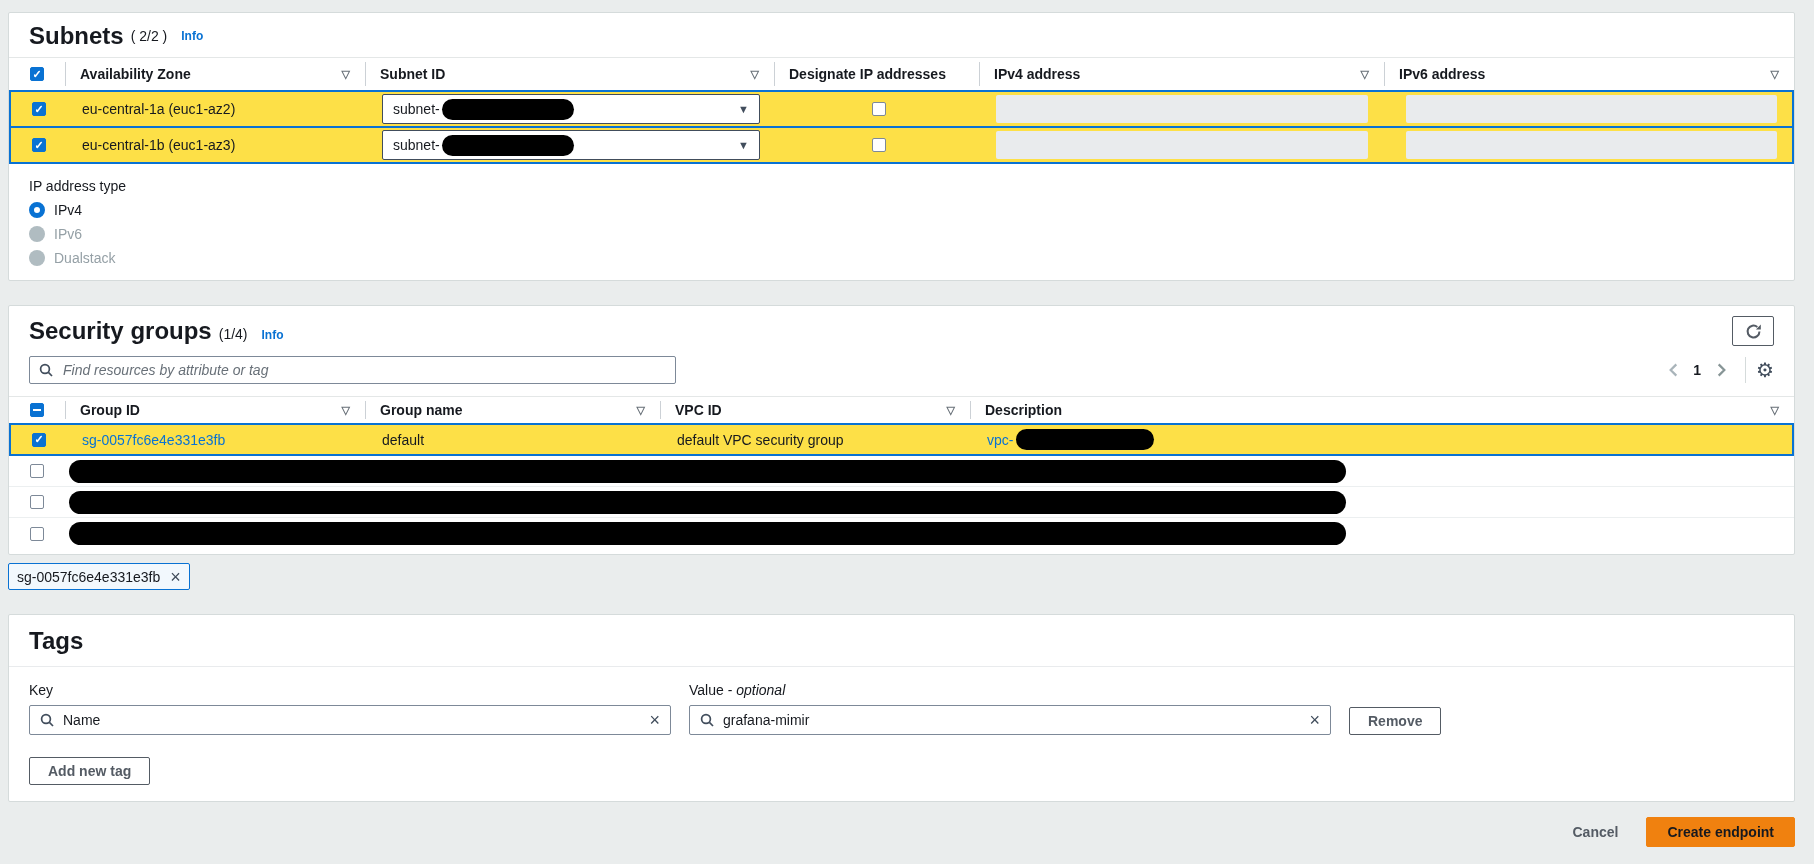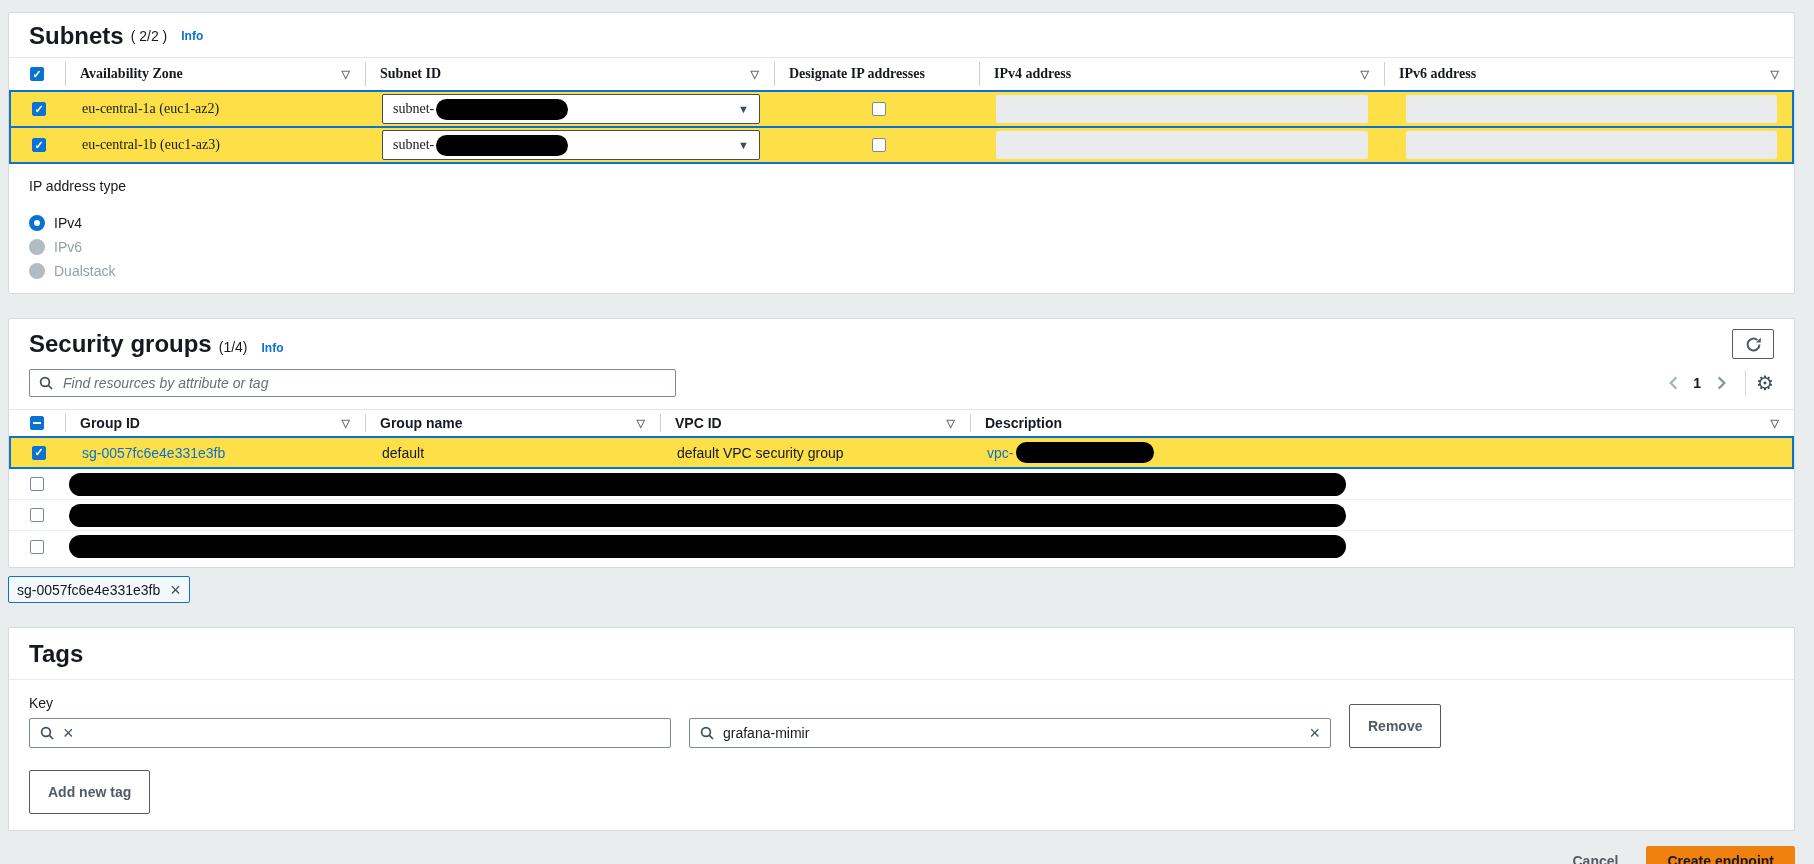--- a/index.html
+++ b/index.html
@@ -16,21 +16,21 @@
   .panel { background: #fff; border: 1px solid #d5dbdb; border-radius: 2px; }
   .panel + .panel, .mt { margin-top: 24px; }
 
   .panel-head { display: flex; align-items: center; padding: 10px 20px 8px; }
   .panel-head .left { display: flex; align-items: baseline; flex: 1; }
   .title { font-size: 24px; font-weight: 700; line-height: 26px; }
   .count { font-size: 14px; font-weight: 400; margin-left: 7px; }
   .info { color: #0972d3; font-size: 12px; font-weight: 700; margin-left: 14px; cursor: pointer; }
 
   
-  .sub-row { display: grid; grid-template-columns: 56px 300px 409px 205px 405px minmax(0,1fr); align-items: center; font-family: Liberation Serif, serif; }
+  .sub-row { display: grid; grid-template-columns: 56px 300px 409px 205px 405px minmax(0,1fr); align-items: center; }
   .sg-row  { display: grid; grid-template-columns: 56px 300px 295px 310px minmax(0,1fr); align-items: center; }
   .thead { border-top: 1px solid #e4e7e7; font-weight: 700; }
   .thead.h33 { height: 33px; }
   .thead.h27 { height: 27px; }
   .th, .td { padding: 0 15px; position: relative; display: flex; align-items: center; min-width: 0; }
   .th { justify-content: space-between; height: 100%; }
   .th:not(:first-child)::before {
     content: ""; position: absolute; left: 0; top: 4px; bottom: 4px; width: 1px; background: #ccd1d6;
   }
   .sort { font-size: 11px; color: #687078; margin-left: 8px; }
@@ -56,33 +56,33 @@
   .pill { background: #000; border-radius: 11px; flex: none; }
   .pill-subnet { width: 132px; height: 21px; margin-left: 2px; }
   .pill-vpc { width: 138px; height: 21px; margin-left: 3px; }
   .dis-field { height: 28px; background: #e9ebed; border-radius: 2px; }
   .dis-ipv4 { width: 372px; }
   .dis-ipv6 { width: 375px; }
   .ipv6-cell { padding-left: 20px; }
 
   
   .ip-type { padding: 12px 20px 10px; }
-  .ip-type-label { line-height: 21px; margin-bottom: 14px; }
+  .ip-type-label { line-height: 21px; margin-bottom: 1px; }
   .radio-row { display: flex; align-items: center; gap: 9px; height: 24px; }
   .radio { width: 16px; height: 16px; border-radius: 50%; flex: none; }
   .radio.selected { border: 5px solid #0972d3; background: #fff; }
   .radio.disabled { background: #b0bcc1; }
   .radio-label.dim { color: #95a0a6; }
 
   
   .btn { display: inline-flex; align-items: center; justify-content: center; background: #fff;
          border: 1px solid #545b64; border-radius: 2px; color: #545b64; font-weight: 700;
          font-size: 14px; cursor: pointer; font-family: inherit; }
   .btn-icon { width: 42px; height: 30px; }
-  .btn-normal { height: 44px; padding: 0 18px; }
+  .btn-normal { height: 28px; padding: 0 18px; }
 
   
   .toolbar { display: flex; align-items: center; justify-content: space-between; padding: 2px 20px 12px; }
   .filter-box { width: 647px; height: 28px; border: 1px solid #7d8998; border-radius: 2px; background: #fff;
                 display: flex; align-items: center; padding: 0 9px; gap: 8px; }
   .filter-box input { border: none; outline: none; flex: 1; font: inherit; font-size: 14px; color: #16191f; background: transparent; }
   .filter-box input::placeholder { color: #687078; font-style: italic; }
   .pager { display: flex; align-items: center; }
   .page-btn { width: 24px; height: 24px; display: flex; align-items: center; justify-content: center; cursor: pointer; background: none; border: none; }
   .page-num { font-weight: 700; padding: 0 8px; }
@@ -342,24 +342,26 @@
       <div class="tag-form">
         <div class="field">
           <div class="field-label">Key</div>
           <div class="text-input">
             <span>
               <svg width="14" height="14" viewBox="0 0 14 14">
                 <circle cx="6" cy="6" r="4.4" fill="none" stroke="#414d5c" stroke-width="1.7"></circle>
                 <line x1="9.4" y1="9.4" x2="13" y2="13" stroke="#414d5c" stroke-width="1.7"></line>
               </svg>
             </span>
+            <span class="val">Name</span>
             <span class="x-icon">×</span>
           </div>
         </div>
         <div class="field">
+          <div class="field-label"><span>Value - </span><span class="opt">optional</span></div>
           <div class="text-input">
             <span>
               <svg width="14" height="14" viewBox="0 0 14 14">
                 <circle cx="6" cy="6" r="4.4" fill="none" stroke="#414d5c" stroke-width="1.7"></circle>
                 <line x1="9.4" y1="9.4" x2="13" y2="13" stroke="#414d5c" stroke-width="1.7"></line>
               </svg>
             </span>
             <span class="val">grafana-mimir</span>
             <span class="x-icon">×</span>
           </div>

